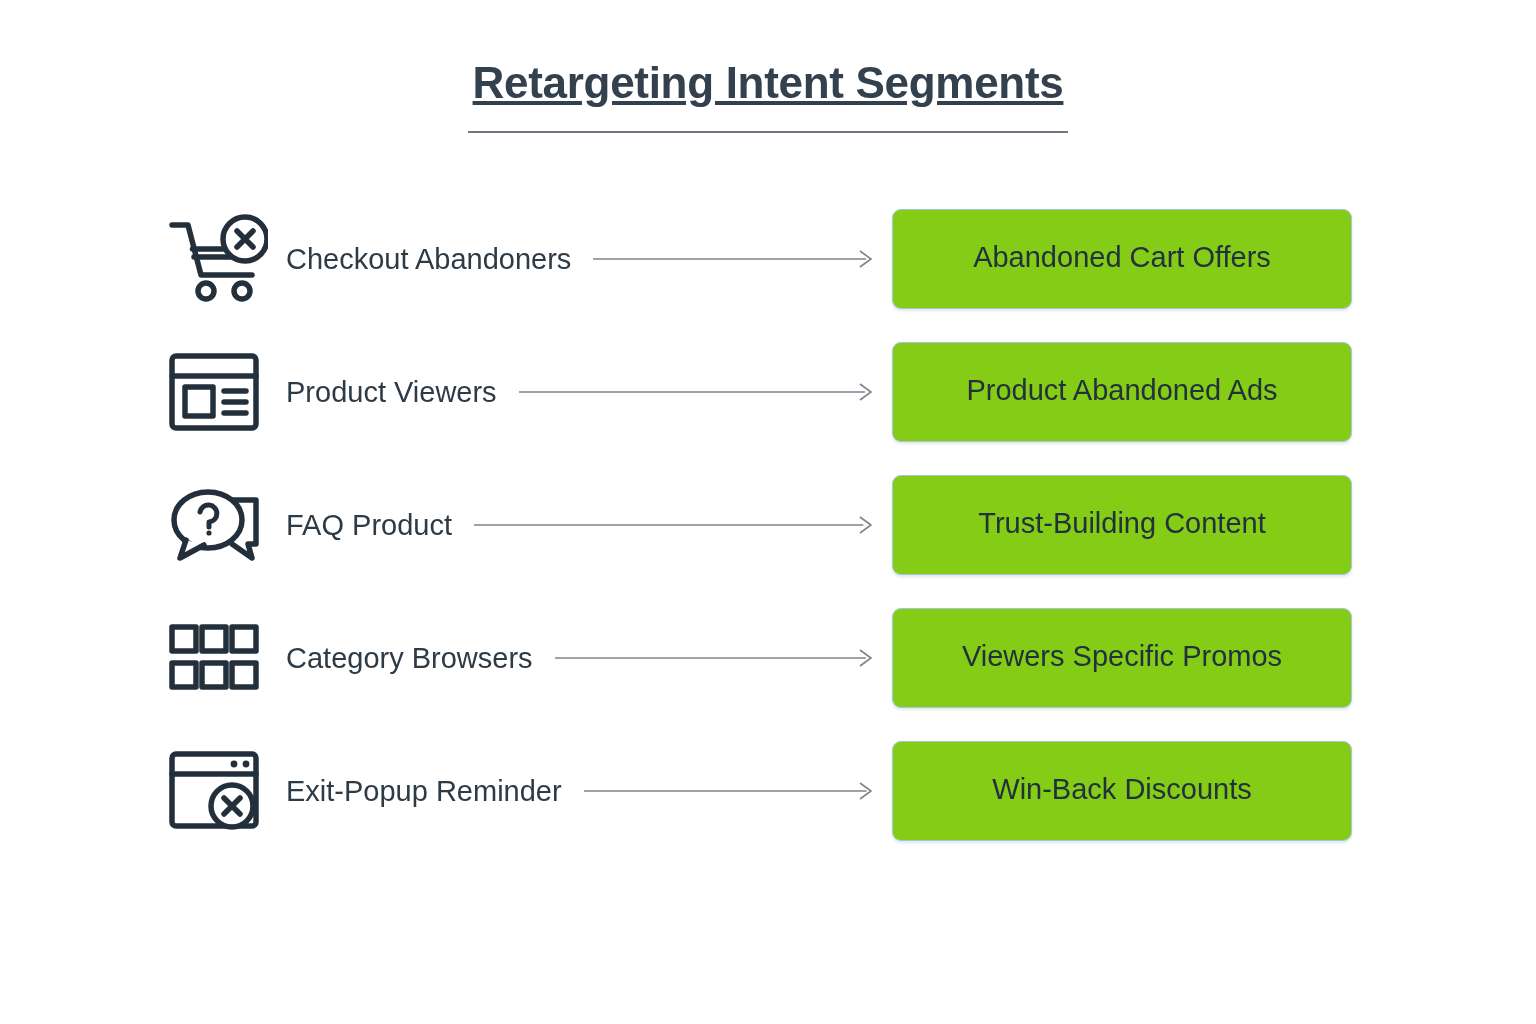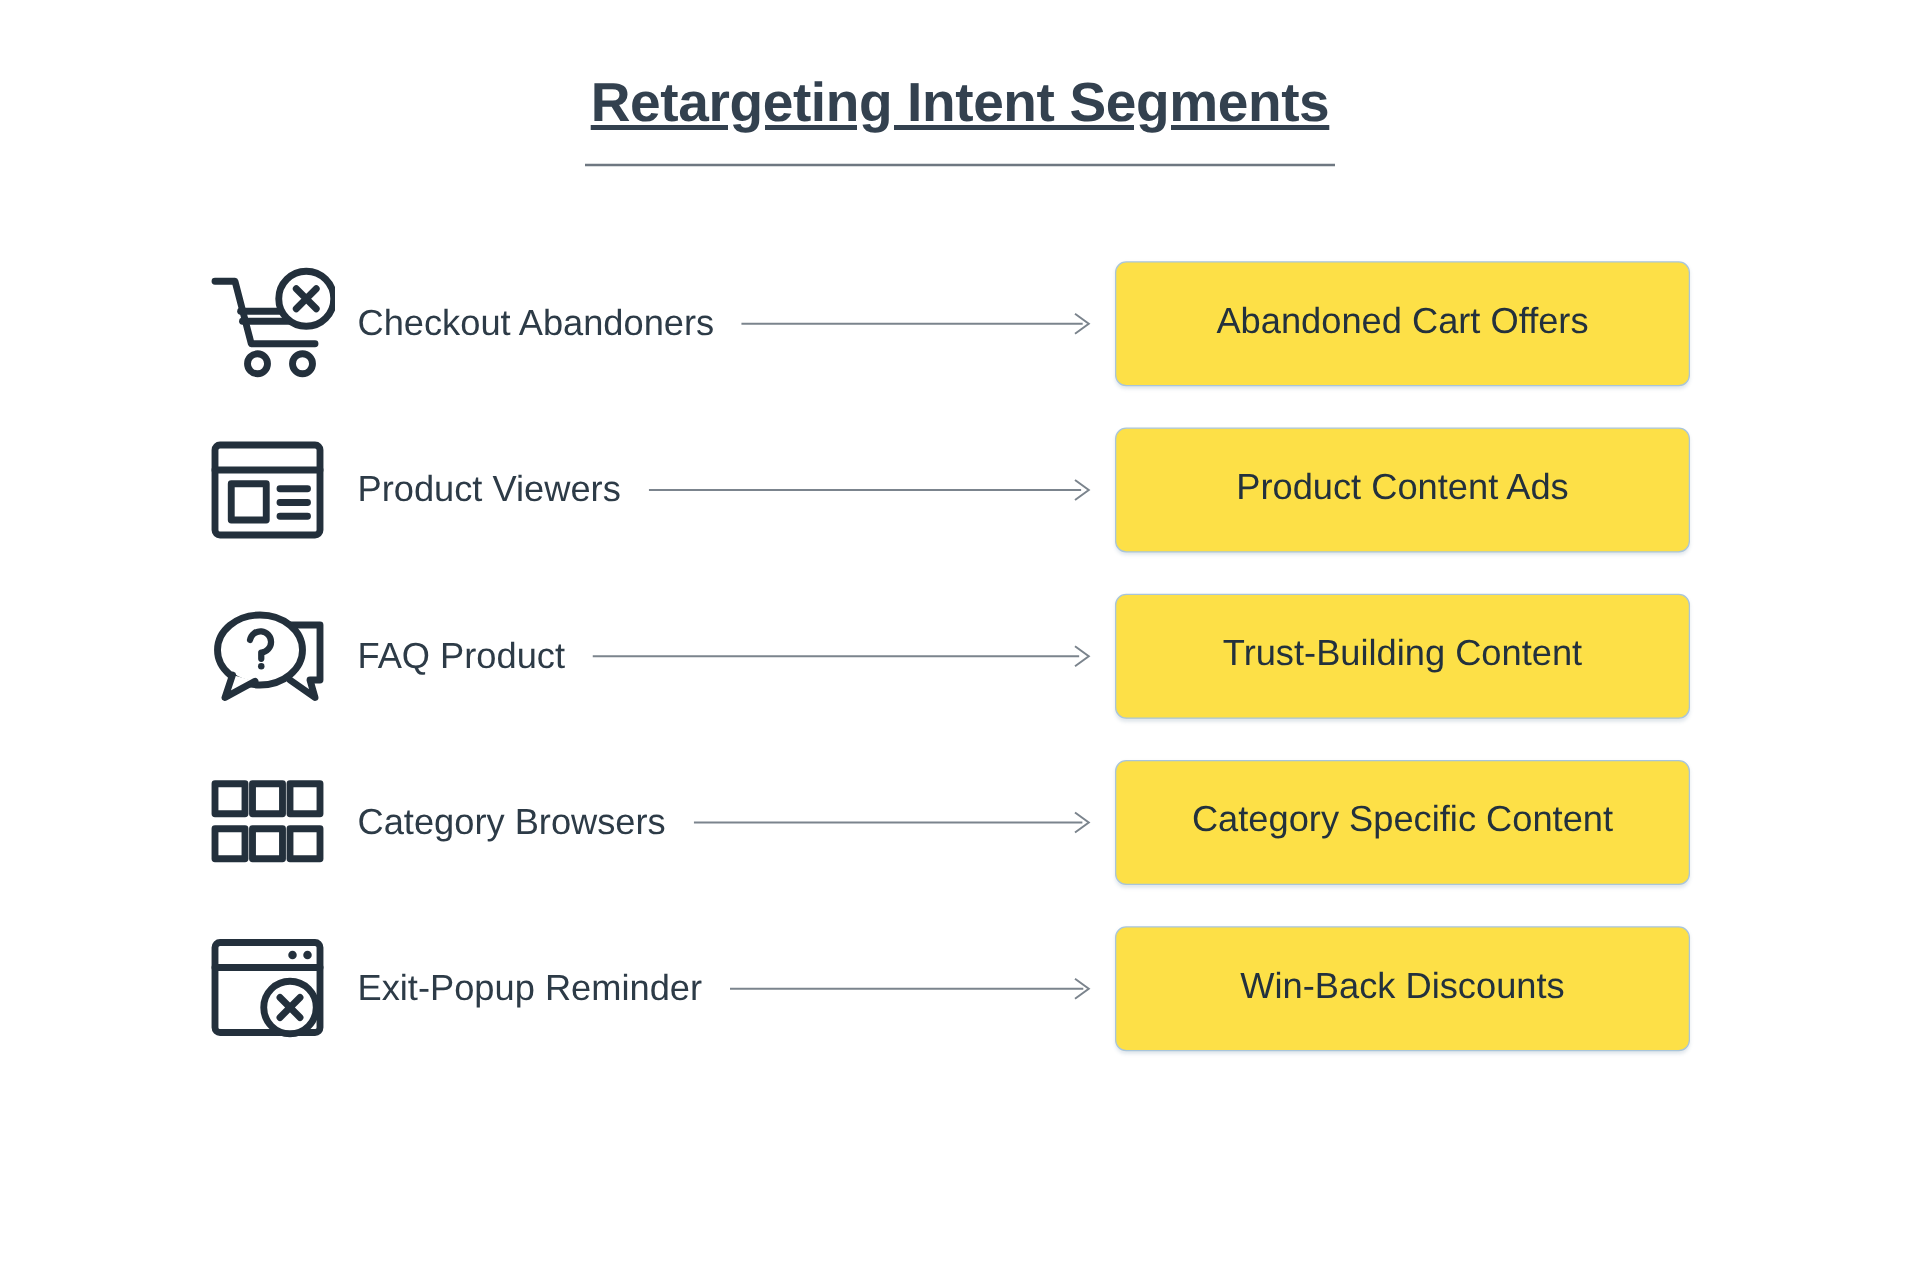--- a/index.html
+++ b/index.html
@@ -95,21 +95,21 @@
     top: 0;
     width: 100%;
     height: 24px;
   }
 
   .action-box {
     flex: 0 0 auto;
     width: 460px;
     height: 100px;
     margin-right: 184px;
-    background: #fde047;
+    background: #84cc16;
     border: 1px solid #a9c5da;
     border-radius: 9px;
     box-shadow: 0 2px 3px rgba(90,120,150,0.18);
     display: flex;
     align-items: center;
     justify-content: center;
     box-sizing: border-box;
   }
   .action-label {
     font-size: 29px;
@@ -170,21 +170,21 @@
       <div class="segment-label">Product Viewers</div>
       <div class="connector">
         <svg viewBox="0 0 300 24" preserveAspectRatio="none">
           <line x1="0" y1="12" x2="292" y2="12" stroke="#7b848d" stroke-width="1.6" vector-effect="non-scaling-stroke"></line>
         </svg>
         <svg viewBox="0 0 24 24" style="left:auto;right:0;width:24px;">
           <path d="M10 4 L21 12 L10 20" fill="none" stroke="#7b848d" stroke-width="1.6"></path>
         </svg>
       </div>
       <div class="action-box">
-        <span class="action-label">Product Content Ads</span>
+        <span class="action-label">Product Abandoned Ads</span>
       </div>
     </div>
   </div>
 
   <div class="row">
     <div class="row-inner">
       <div class="icon-cell">
         <svg width="96" height="86" viewBox="0 0 96 86" fill="none" stroke="#23303c" stroke-width="5.5" stroke-linecap="round" stroke-linejoin="round">
           <path d="M52 18 H88 V62 H80 L84 76 L64 62" fill="#ffffff"></path>
           <ellipse cx="40" cy="38" rx="34" ry="28" fill="#ffffff"></ellipse>
@@ -223,21 +223,21 @@
       <div class="segment-label">Category Browsers</div>
       <div class="connector">
         <svg viewBox="0 0 300 24" preserveAspectRatio="none">
           <line x1="0" y1="12" x2="292" y2="12" stroke="#7b848d" stroke-width="1.6" vector-effect="non-scaling-stroke"></line>
         </svg>
         <svg viewBox="0 0 24 24" style="left:auto;right:0;width:24px;">
           <path d="M10 4 L21 12 L10 20" fill="none" stroke="#7b848d" stroke-width="1.6"></path>
         </svg>
       </div>
       <div class="action-box">
-        <span class="action-label">Category Specific Content</span>
+        <span class="action-label">Viewers Specific Promos</span>
       </div>
     </div>
   </div>
 
   <div class="row">
     <div class="row-inner">
       <div class="icon-cell">
         <svg width="96" height="82" viewBox="0 0 96 82" fill="none" stroke="#23303c" stroke-width="5.5" stroke-linecap="round" stroke-linejoin="round">
           <rect x="4" y="4" width="84" height="72" rx="4"></rect>
           <path d="M4 24 H88"></path>

